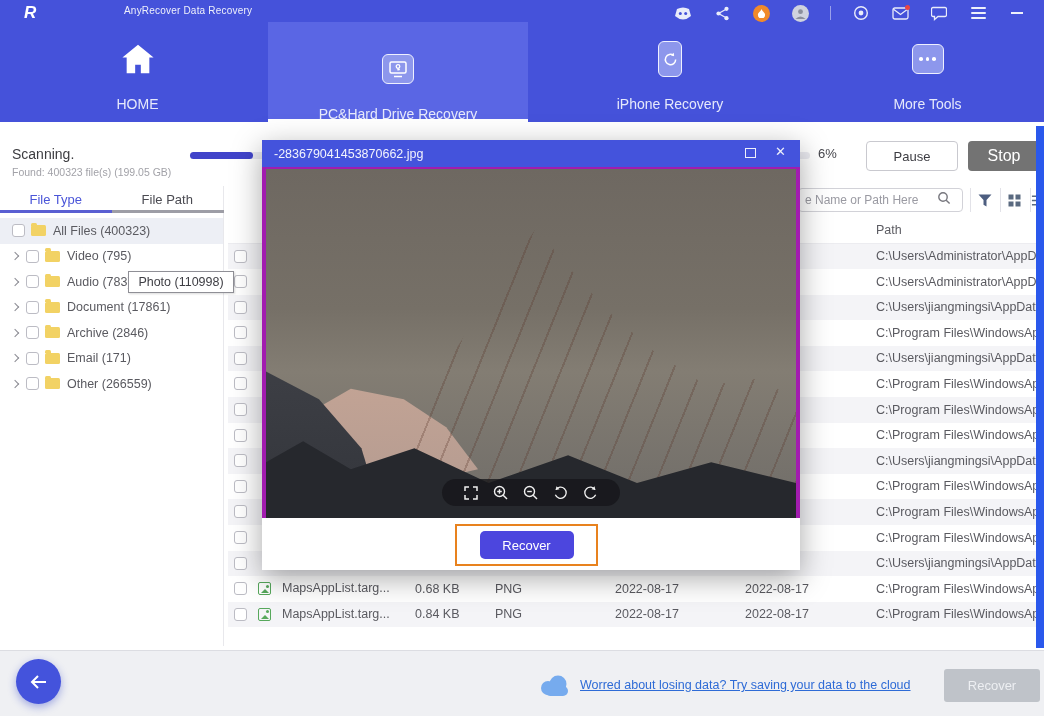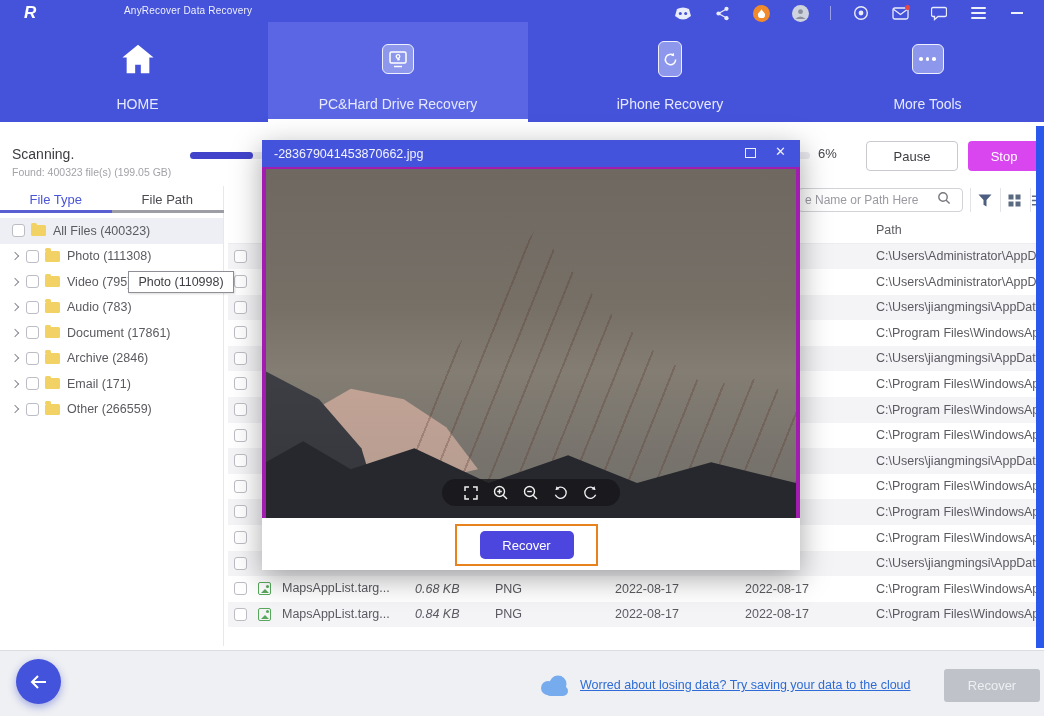--- a/index.html
+++ b/index.html
@@ -22,38 +22,38 @@
   .menu-bars { position:relative; }
   .menu-bars::before { content:""; position:absolute; top:-5px; left:0; }
   .menu-bars::after { content:""; position:absolute; top:5px; left:0; }
   .min-bar { width:12px; height:2px; background:#eef0fb; }
 
   
   .navbar { position:absolute; left:0; top:22px; width:1044px; height:100px; background:#4552da; }
   .nav-tab { position:absolute; top:0; height:100px; display:flex; flex-direction:column; align-items:center; justify-content:flex-start; color:#e6e9fb; cursor:default; }
   .nav-tab .lbl { font-size:14px; margin-top:8px; }
   .tab-home { left:60px; width:155px; }
-  .tab-pc { left:268px; width:260px; background:#5a66e4; }
+  .tab-pc { left:268px; width:260px; background:#5a66e4;justify-content:flex-end; }
   .tab-pc::after { content:""; position:absolute; left:0; bottom:0; width:100%; height:3px; background:#ffffff; }
   .tab-iphone { left:555px; width:230px; }
   .tab-more { left:815px; width:225px; }
   .icon-slot { height:58px; display:flex; align-items:center; justify-content:center; margin-top:8px; }
   .chip { width:32px; height:30px; background:#8d97ec; border:1.5px solid #eef0ff; border-radius:6px; display:flex; align-items:center; justify-content:center; }
   .dots3 { display:flex; gap:3px; }
   .dots3 i { width:3.5px; height:3.5px; background:#fff; border-radius:50%; display:block; }
 
   
   .statusband { position:absolute; left:0; top:126px; width:1036px; height:60px; background:#fff; }
   .scan-title { position:absolute; left:12px; top:20px; font-size:14px; color:#3c3c40; }
   .scan-found { position:absolute; left:12px; top:40px; font-size:10.5px; color:#a2a2a8; }
   .progress-track { position:absolute; left:190px; top:26px; width:620px; height:7px; border-radius:3.5px; background:#ebebf1; }
   .progress-fill { width:63px; height:7px; border-radius:3.5px; background:#4144ca; }
   .pct { position:absolute; left:818px; top:20px; font-size:13px; color:#46464c; }
   .btn-pause { position:absolute; left:866px; top:15px; width:92px; height:30px; background:#fff; border:1px solid #c9c9cf; border-radius:4px; font-size:13px; color:#3c3c42; display:flex; align-items:center; justify-content:center; }
-  .btn-stop { position:absolute; left:968px; top:15px; width:72px; height:30px; background:#d946ef; border-radius:4px 0 0 4px; font-size:13px; color:#fff; display:flex; align-items:center; justify-content:center; }
+  .btn-stop { position:absolute; left:968px; top:15px; width:72px; height:30px; background:#737373; border-radius:4px 0 0 4px; font-size:16px; color:#fff; display:flex; align-items:center; justify-content:center; }
 
   
   .searchband { position:absolute; left:760px; top:186px; width:276px; height:30px; background:#fff; }
   .search-box { position:absolute; left:38px; top:2px; width:165px; height:24px; border:1px solid #d2d2d8; border-radius:4px; display:flex; align-items:center; }
   .search-box input { border:0; outline:none; width:130px; margin-left:6px; font-size:12px; color:#555; font-family:"Liberation Sans",sans-serif; background:transparent; }
   .search-box input::placeholder { color:#9a9aa2; }
   .search-mag { margin-left:2px; }
   .tool-btn { position:absolute; top:2px; width:28px; height:24px; display:flex; align-items:center; justify-content:center; border-left:1px solid #e2e2e8; }
   .tb-filter { left:210px; }
   .tb-grid { left:240px; }
@@ -79,21 +79,21 @@
   
   .table { position:absolute; left:228px; top:218px; width:808px; background:#fff; overflow:hidden; }
   .t-head { height:25.5px; border-bottom:1px solid #ececf0; position:relative; }
   .t-head .h-path { position:absolute; left:648px; top:5px; font-size:12.5px; color:#5c5c62; }
   .t-row { height:25.6px; position:relative; font-size:12.5px; color:#5a5a60; }
   .t-row:nth-child(even) { background:#f4f4f7; }
   .t-row .r-cbx { position:absolute; left:6px; top:6px; }
   .t-row .c-path { position:absolute; left:648px; top:5.5px; white-space:nowrap; }
   .t-row .c-icon { position:absolute; left:30px; top:6px; }
   .t-row .c-name { position:absolute; left:54px; top:5px; }
-  .t-row .c-size { position:absolute; left:187px; top:5.5px;font-style:italic; }
+  .t-row .c-size { position:absolute; left:187px; top:5.5px; }
   .t-row .c-type { position:absolute; left:267px; top:5.5px; }
   .t-row .c-date1 { position:absolute; left:387px; top:5.5px; }
   .t-row .c-date2 { position:absolute; left:517px; top:5.5px; }
   .img-ic { width:13px; height:13px; border:1.5px solid #57a85c; border-radius:2px; position:relative; overflow:hidden; }
   .img-ic::before { content:""; position:absolute; left:2px; top:6px; width:0; height:0; border-left:4px solid transparent; border-right:4px solid transparent; border-bottom:4px solid #57a85c; }
   .img-ic::after { content:""; position:absolute; right:1.5px; top:1.5px; width:3px; height:3px; border-radius:50%; background:#57a85c; }
 
   
   .modal { position:absolute; left:262px; top:140px; width:538px; height:430px; background:#a21caf; box-shadow:0 8px 28px rgba(0,0,0,.35); z-index:50; }
   .m-titlebar { height:27px; background:#4453dc; display:flex; align-items:center; position:relative; }
@@ -290,26 +290,20 @@
       <div class="tree-row selected">
         <span class="chev none"></span>
           <span class="cbx" style="margin-left:-14px"></span>
           <span class="folder"></span>
           <span>All Files (400323)</span>
       </div>
       <div class="tree-row">
         <span class="chev"></span>
           <span class="cbx"></span>
           <span class="folder"></span>
-          <span>Photo (111308)</span>
-      </div>
-      <div class="tree-row">
-        <span class="chev"></span>
-          <span class="cbx"></span>
-          <span class="folder"></span>
           <span>Video (795)</span>
       </div>
       <div class="tree-row">
         <span class="chev"></span>
           <span class="cbx"></span>
           <span class="folder"></span>
           <span>Audio (783)</span>
       </div>
       <div class="tree-row">
         <span class="chev"></span>

